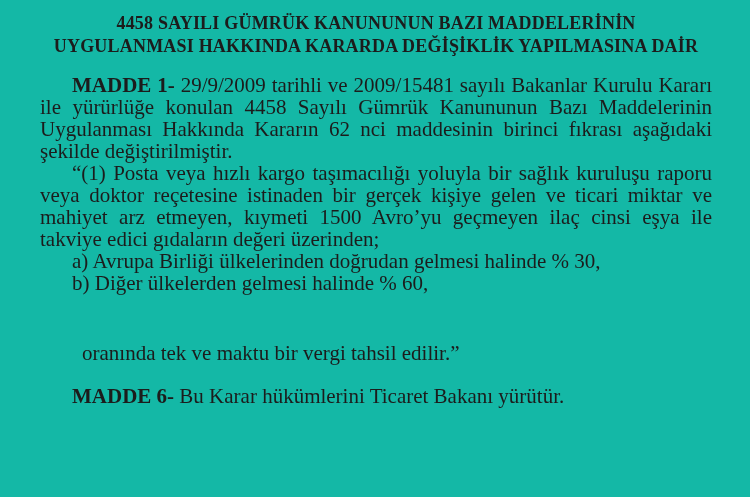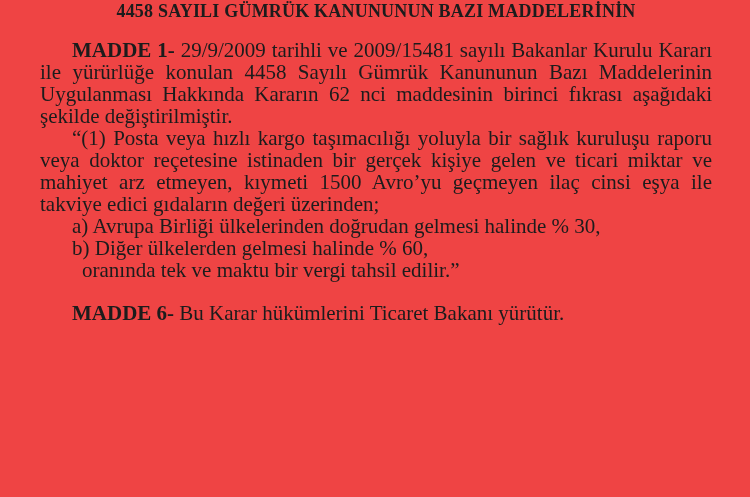--- a/index.html
+++ b/index.html
@@ -1,24 +1,24 @@
 <!DOCTYPE html>
 <html lang="tr"><head>
 <meta charset="utf-8">
 <style>
   html, body { margin: 0; padding: 0; background: #ffffff; }
   .page {
     position: relative;
     width: 750px;
     height: 497px;
     box-sizing: border-box;
-    background: #ef4444;
+    background: #14b8a6;
     color: #1c1c1c;
     font-family: "Liberation Serif", serif;
-    padding: 0 38px 0 40px;
+    padding: 12px 38px 0 40px;
     overflow: hidden;
   }
   .title {
     text-align: center;
     font-weight: bold;
     font-size: 18px;
     line-height: 23px;
     margin: 0 -14px;
     letter-spacing: 0.2px;
   }
@@ -27,29 +27,30 @@
     margin-top: 16px;
     font-size: 21px;
     line-height: 22px;
     text-align: justify;
   }
   .body p {
     margin: 0;
     text-indent: 32px;
   }
   .body p.gap { margin-top: 21px; }
-  .body p.closing-line { text-indent: 42px; }
+  .body p.closing-line { text-indent: 42px; margin-top: 48px; }
   .body b { font-weight: bold; }
 </style>
 </head>
 <body>
 
 <div class="page">
   <div class="title">
     <div>4458 SAYILI GÜMRÜK KANUNUNUN BAZI MADDELERİNİN</div>
+    <div>UYGULANMASI HAKKINDA KARARDA DEĞİŞİKLİK YAPILMASINA DAİR</div>
   </div>
 
   <div class="body">
     <p><b>MADDE 1-</b>
       <span>29/9/2009 tarihli ve 2009/15481 sayılı Bakanlar Kurulu Kararı ile yürürlüğe konulan 4458 Sayılı Gümrük Kanununun Bazı Maddelerinin Uygulanması Hakkında Kararın 62 nci maddesinin birinci fıkrası aşağıdaki şekilde değiştirilmiştir.</span></p>
 
     <p><span>“(1) Posta veya hızlı kargo taşımacılığı yoluyla bir sağlık kuruluşu raporu veya doktor reçetesine istinaden bir gerçek kişiye gelen ve ticari miktar ve mahiyet arz etmeyen, kıymeti 1500 Avro’yu geçmeyen ilaç cinsi eşya ile takviye edici gıdaların değeri üzerinden;</span></p>
 
     <p><span>a) Avrupa Birliği ülkelerinden doğrudan gelmesi halinde % 30,</span></p>
 

